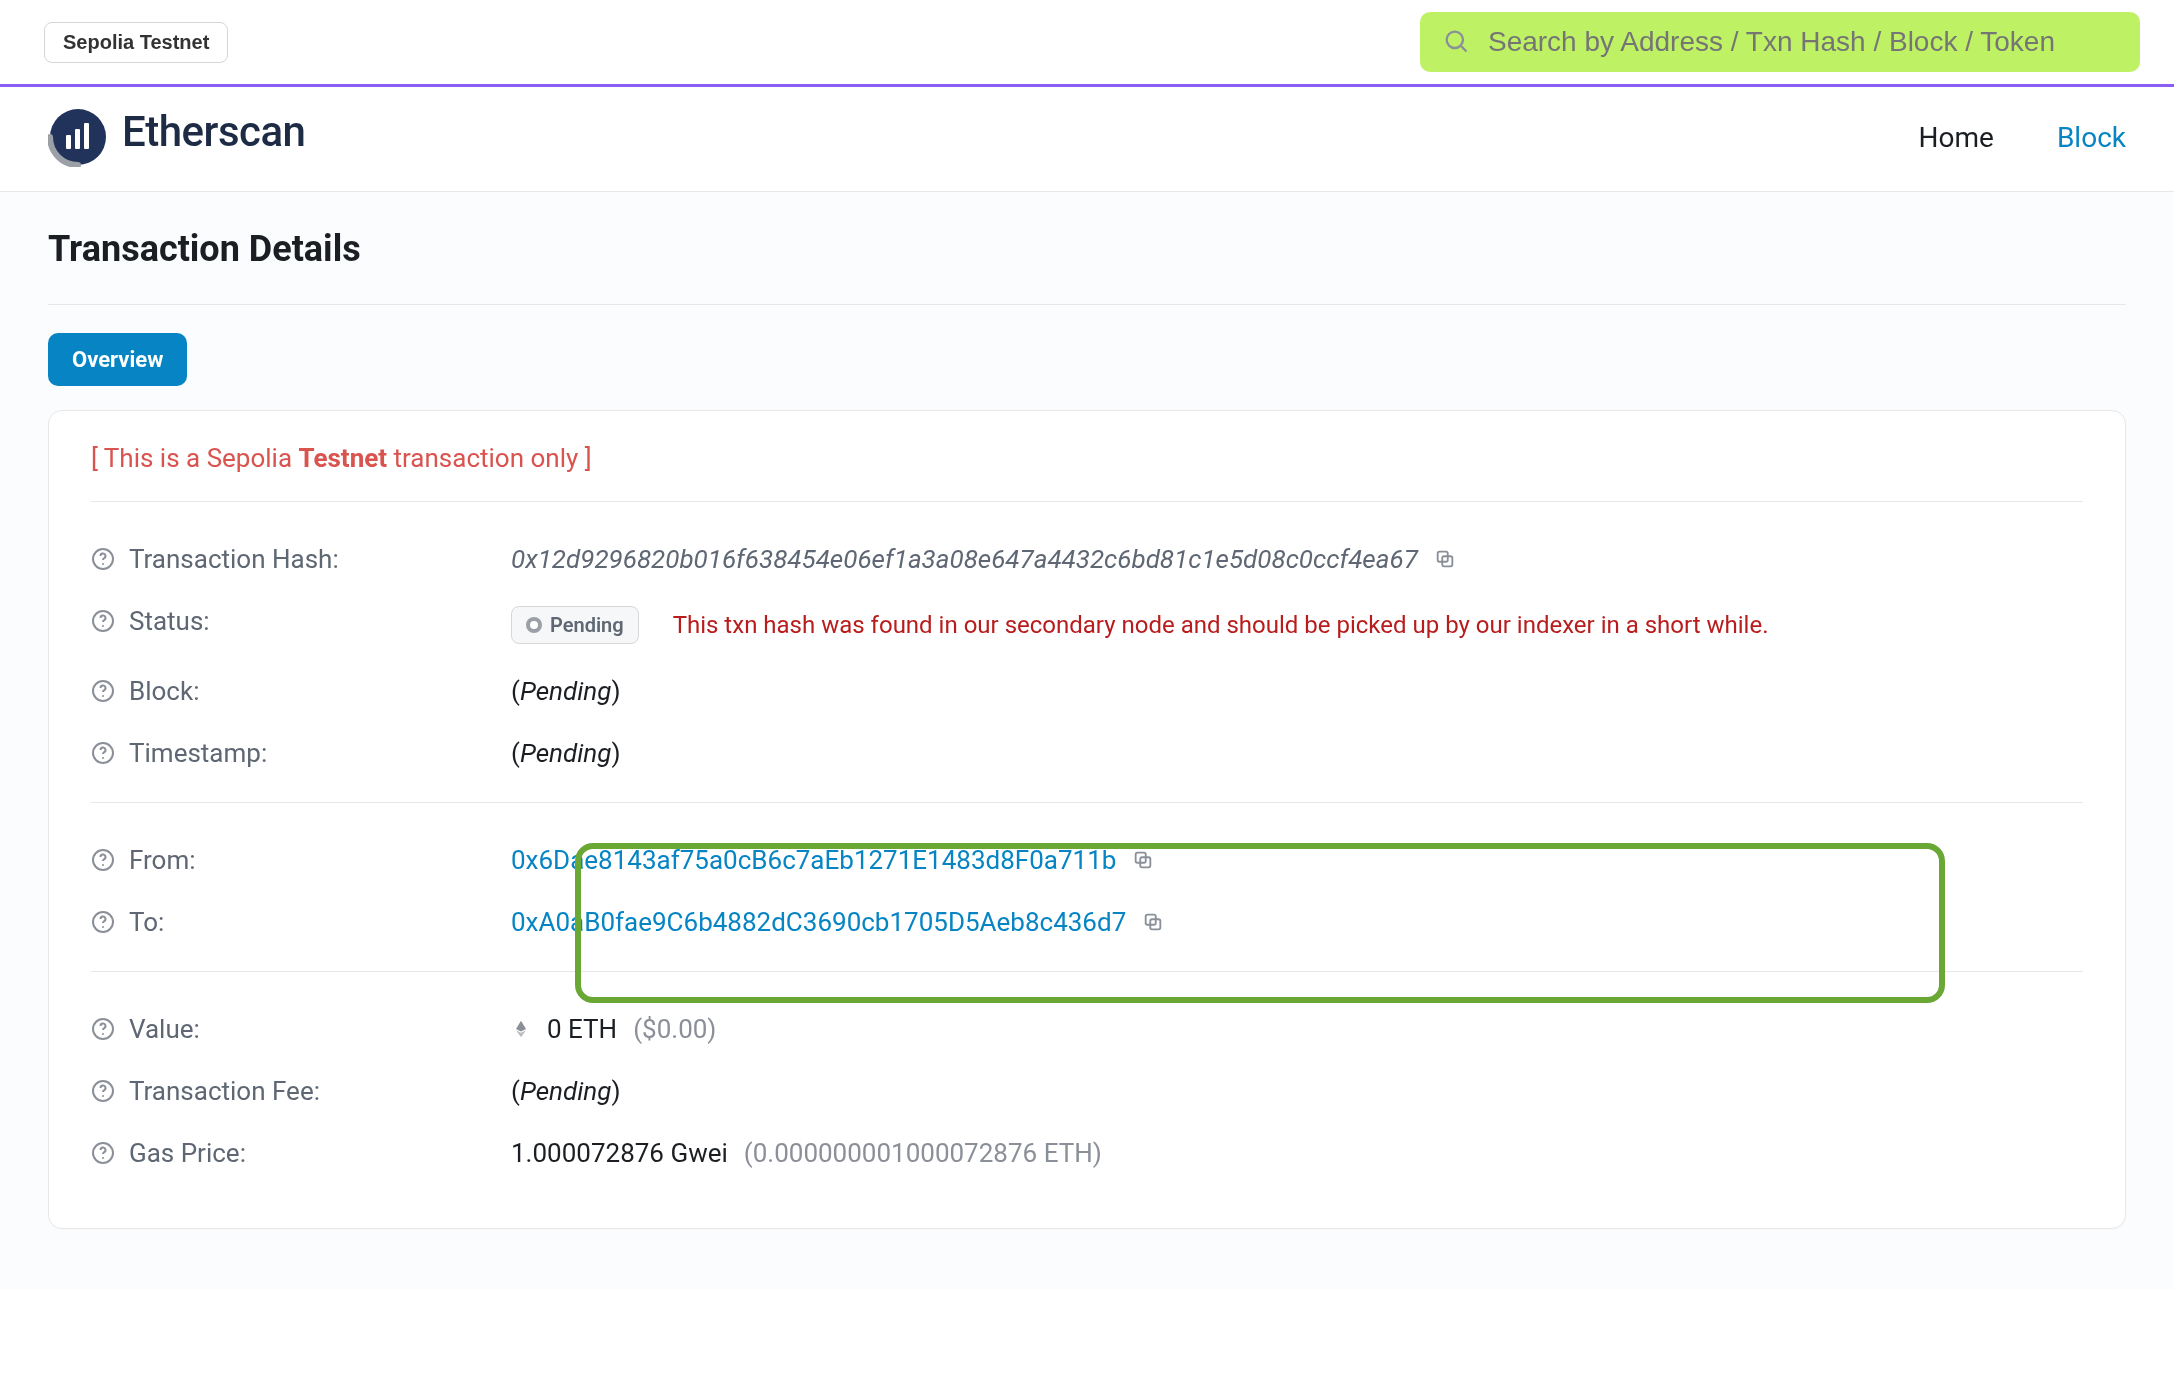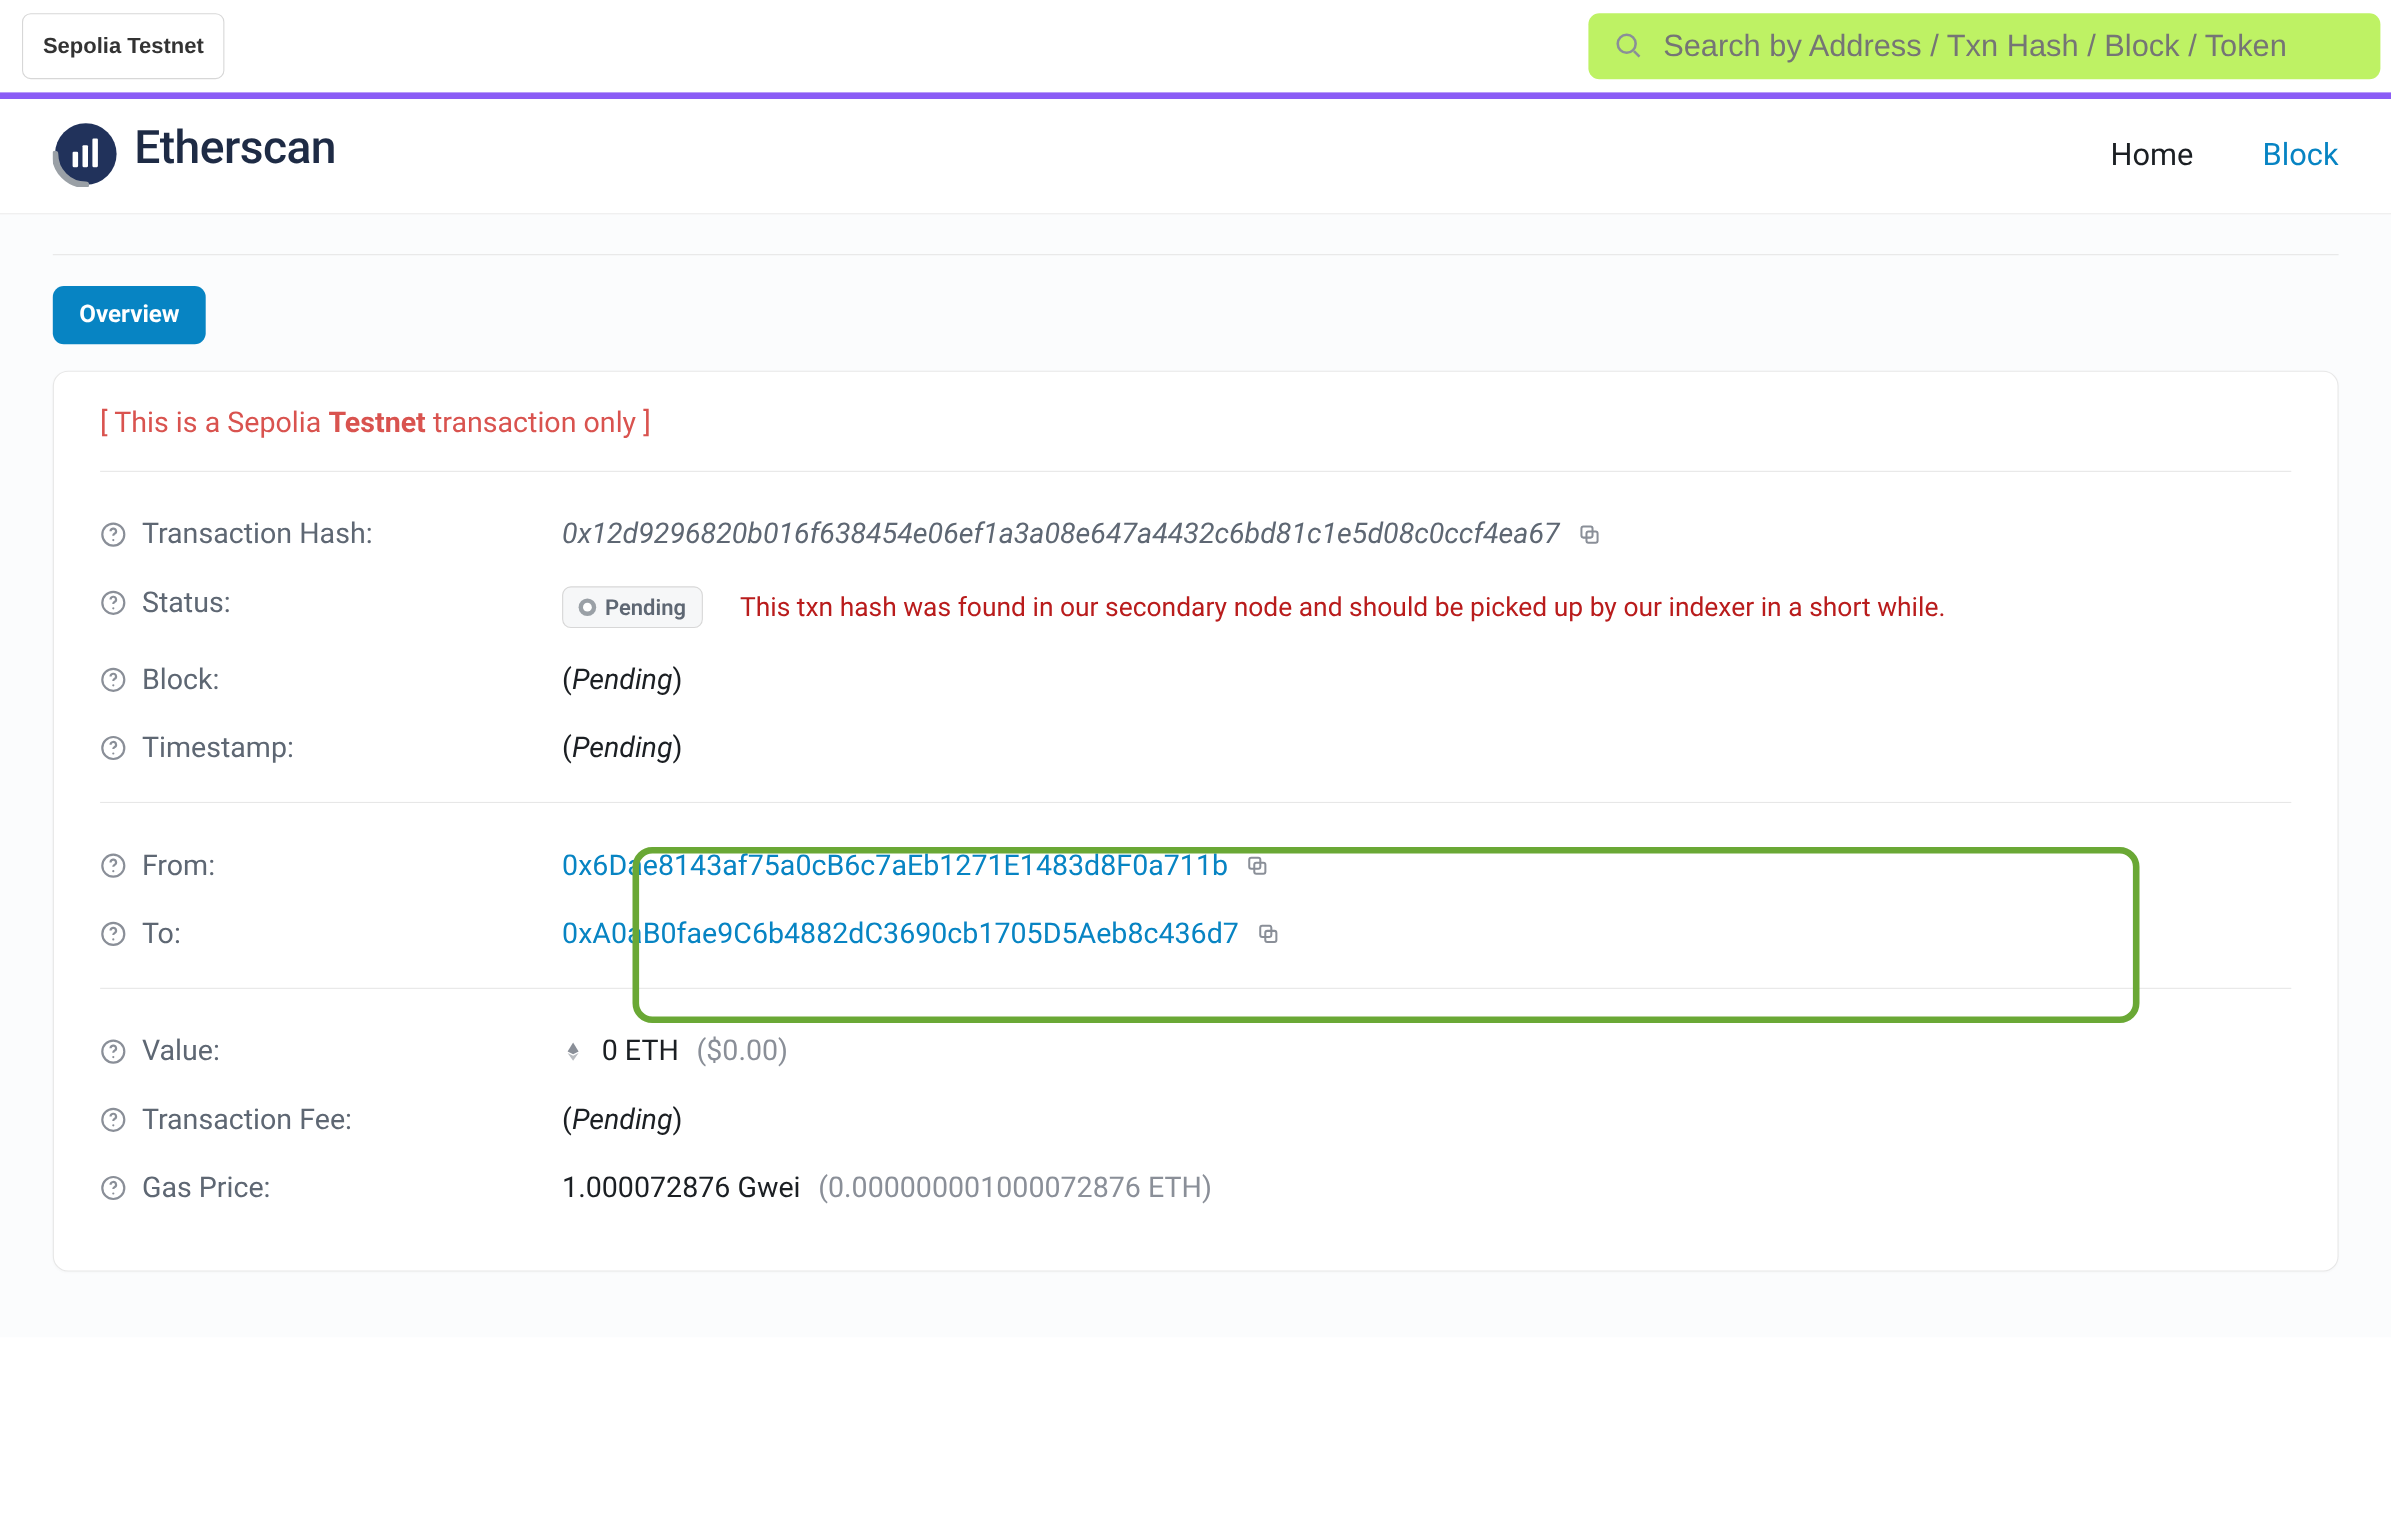--- a/index.html
+++ b/index.html
@@ -7,23 +7,24 @@
     font-family: -apple-system, BlinkMacSystemFont, "Segoe UI", Roboto, "Helvetica Neue", Arial, sans-serif;
     background: #ffffff;
     color: #212529;
     width: 2174px;
     overflow-x: hidden;
   }
 
   
   .topbar {
     display: flex;
+    align-items: center;
     justify-content: space-between;
-    padding: 12px 20px;
-    border-bottom: 6px solid #8b5cf6;
+    padding: 12px 44px;
+    border-bottom: 3px solid #8b5cf6;
   }
   .network-chip {
     border: 1px solid #d7d7d7;
     border-radius: 8px;
     padding: 8px 18px;
     font-size: 20px;
     font-weight: 600;
     color: #333;
     background: #fff;
     cursor: pointer;
@@ -247,20 +248,21 @@
     </span>
     <span class="brand-name">Etherscan</span>
   </div>
   <div class="nav-links">
     <span class="nav-link">Home</span>
     <span class="nav-link active">Block</span>
   </div>
 </div>
 
 <div class="page">
+  <h1 class="page-title">Transaction Details</h1>
   <hr class="hr">
 
   <span class="tab-pill">Overview</span>
 
   <div class="card">
     <div class="card-inner">
 
       <div class="banner">
         <span>[ This is a Sepolia </span><span class="bold">Testnet</span><span> transaction only ]</span>
       </div>

